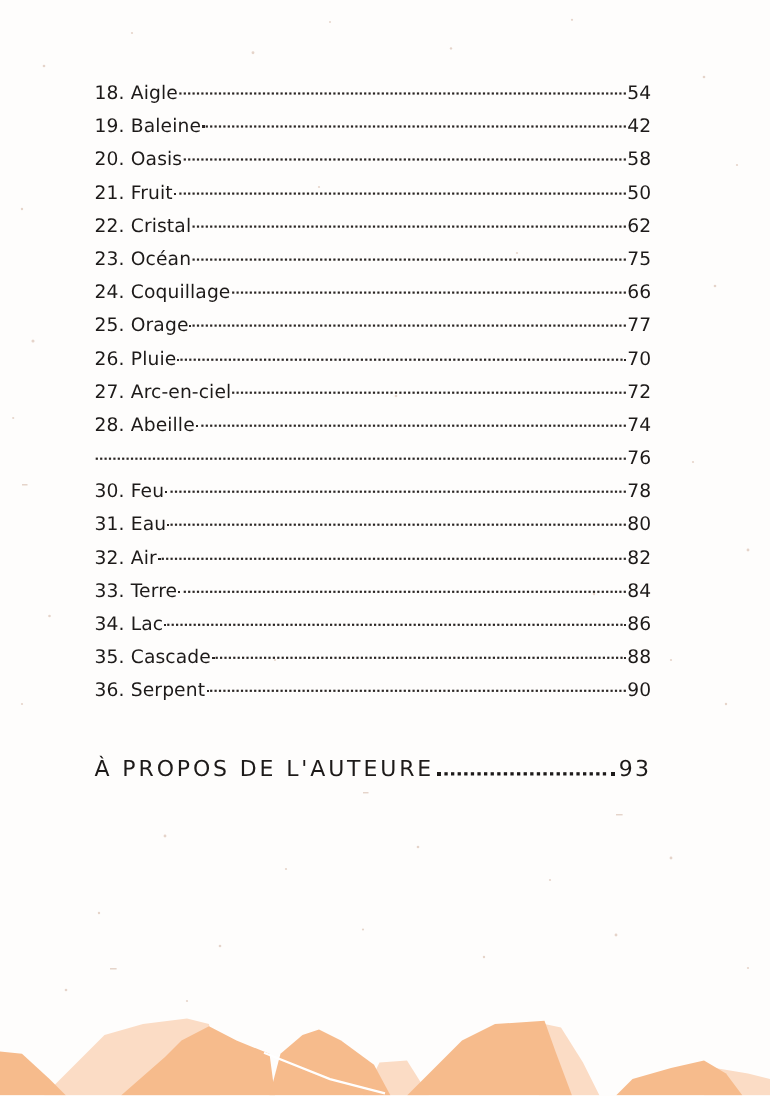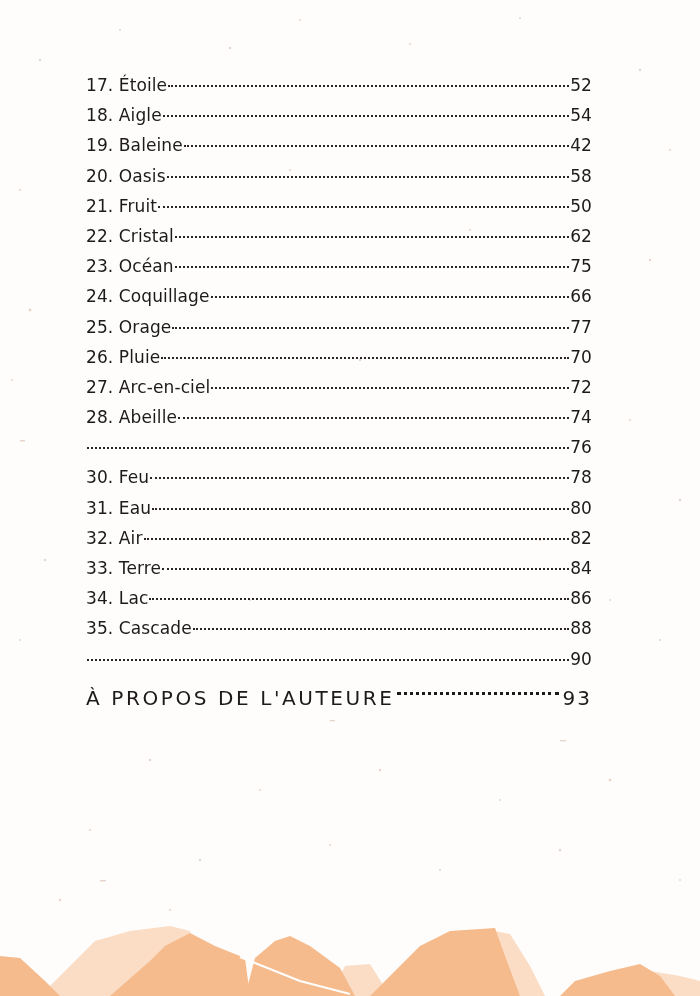--- a/index.html
+++ b/index.html
@@ -20,21 +20,21 @@
   }
   .row .label { white-space: pre; }
   .row .dots {
     flex: 1; margin: 0 1px;
     border-bottom: 2px dotted #2a2523;
     transform: translateY(-4px);
   }
   .row .page { white-space: nowrap; }
   .about {
     position: absolute; left: 86px; top: 686px; width: 506px;
-    display: flex; align-items: center;
+    display: flex; align-items: flex-end;
     font-size: 20px; letter-spacing: 2.6px; font-weight: normal;
   }
   .about .label { white-space: pre; }
   .about .dots {
     flex: 1; margin: 0 4px 0 2px;
     border-bottom: 3px dotted #1d1a19;
     transform: translateY(-5px);
   }
   .about .page { letter-spacing: 2px; }
   .mountains { position: absolute; left: 0; bottom: 0; width: 700px; height: 110px; }
@@ -82,25 +82,20 @@
       <circle cx="610" cy="600" r="1"></circle>
     <rect x="100" y="880" width="6" height="1.4"></rect>
       <rect x="330" y="720" width="5" height="1.3"></rect>
     <rect x="560" y="740" width="6" height="1.3"></rect>
       <rect x="20" y="440" width="5" height="1.4"></rect>
   </g>
 </svg>
 
 <div class="toc">
   <div class="row">
-      <span class="label"><span>17.</span> <span>Étoile</span></span>
-      <span class="dots"></span>
-      <span class="page">52</span>
-    </div>
-  <div class="row">
       <span class="label"><span>18.</span> <span>Aigle</span></span>
       <span class="dots"></span>
       <span class="page">54</span>
     </div>
   <div class="row">
       <span class="label"><span>19.</span> <span>Baleine</span></span>
       <span class="dots"></span>
       <span class="page">42</span>
     </div>
   <div class="row">
@@ -176,20 +171,21 @@
       <span class="label"><span>34.</span> <span>Lac</span></span>
       <span class="dots"></span>
       <span class="page">86</span>
     </div>
   <div class="row">
       <span class="label"><span>35.</span> <span>Cascade</span></span>
       <span class="dots"></span>
       <span class="page">88</span>
     </div>
   <div class="row">
+      <span class="label"><span>36.</span> <span>Serpent</span></span>
       <span class="dots"></span>
       <span class="page">90</span>
     </div>
 </div>
 
 <div class="about">
   <span class="label">À PROPOS DE L'AUTEURE</span>
   <span class="dots"></span>
   <span class="page">93</span>
 </div>

